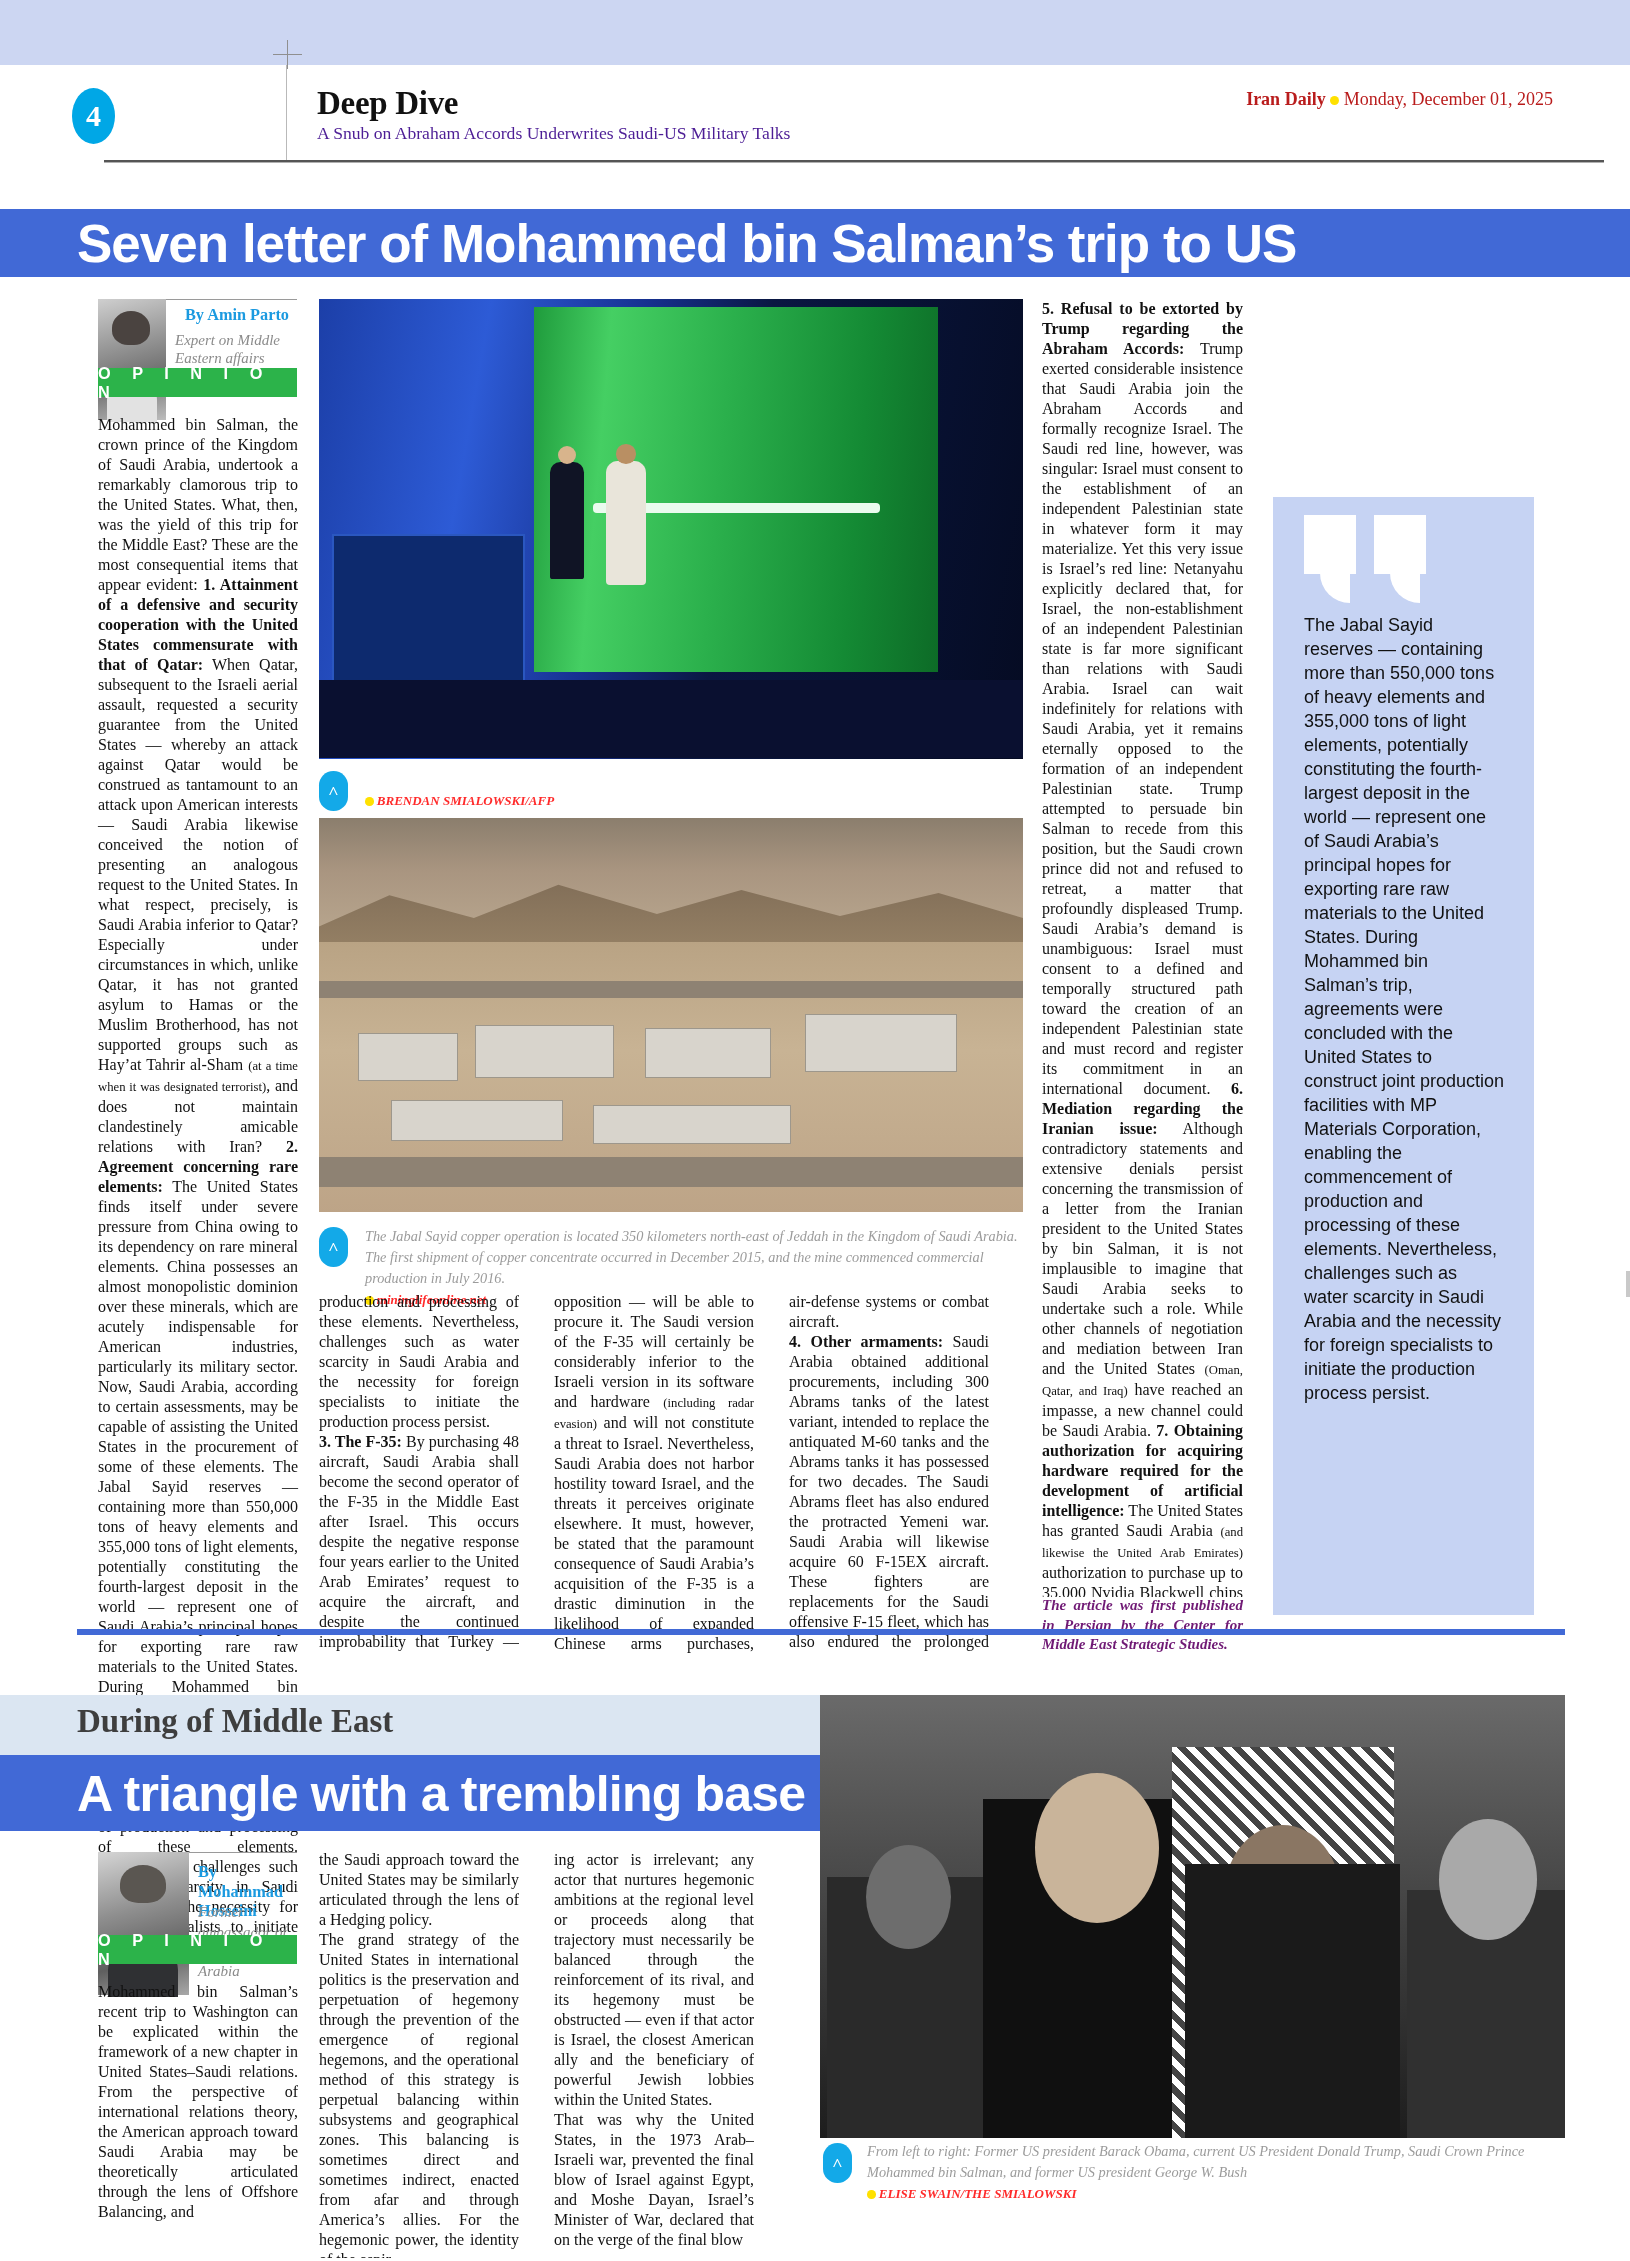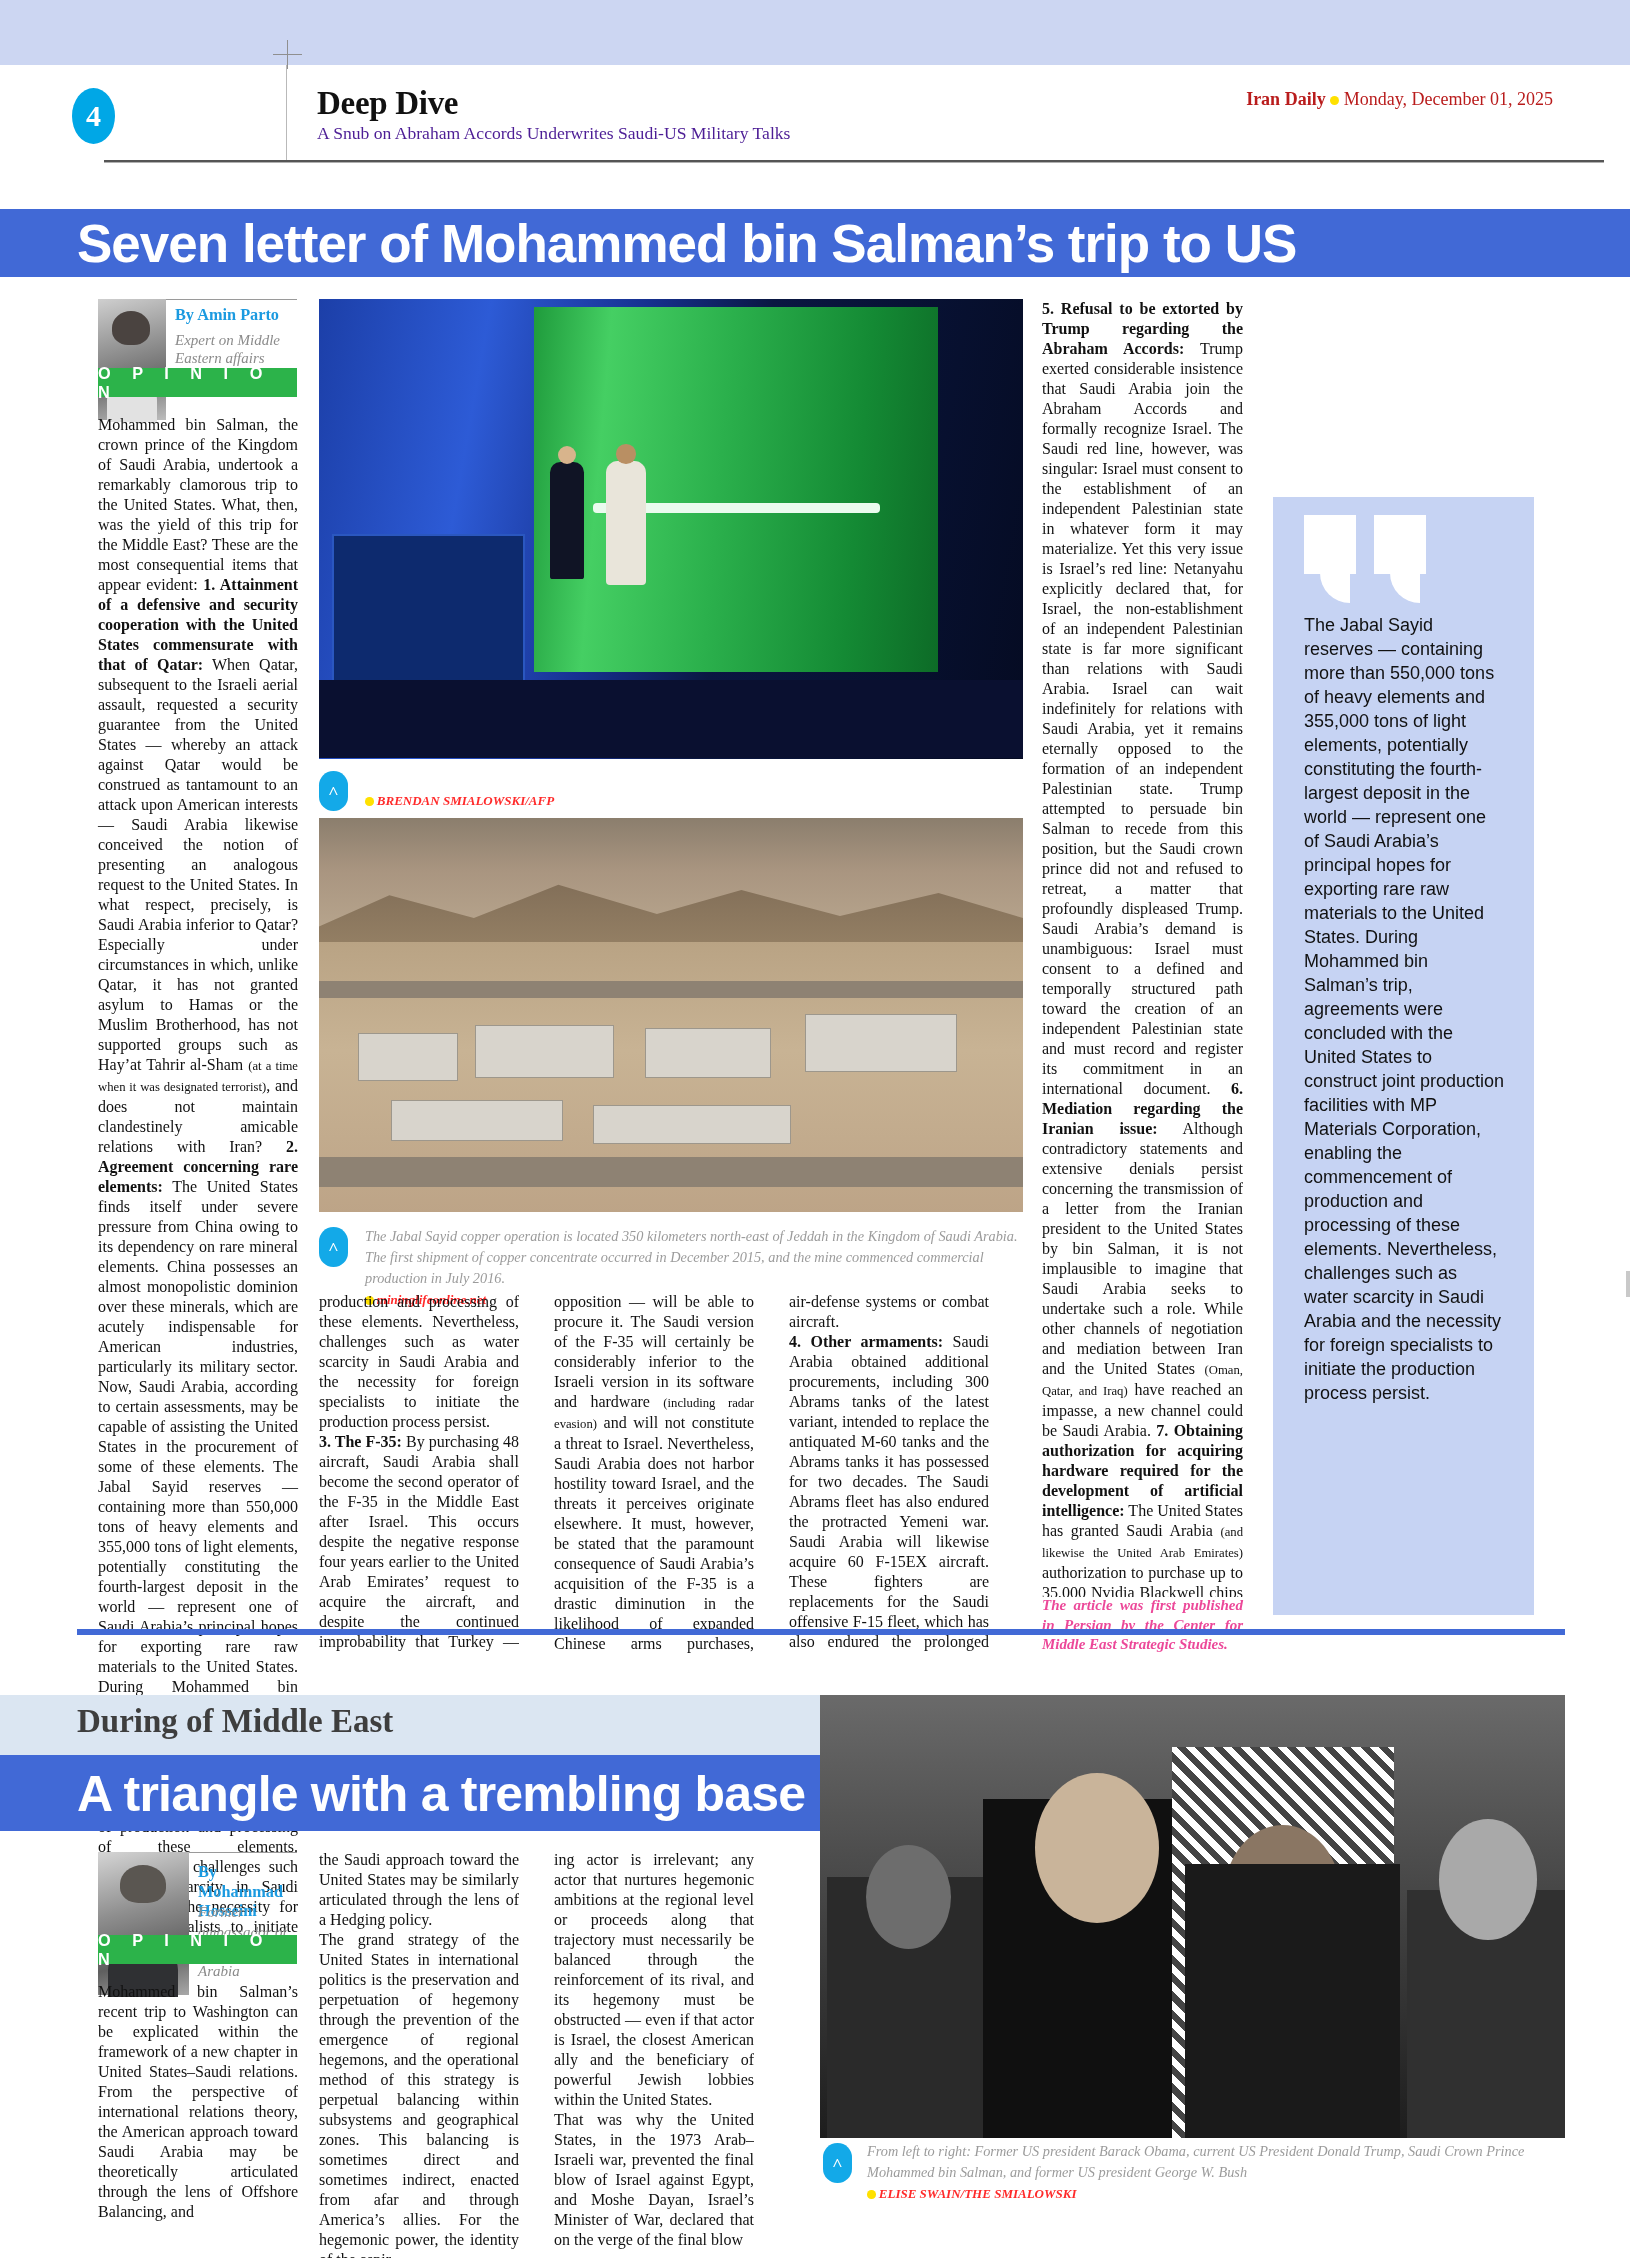--- a/index.html
+++ b/index.html
@@ -31,21 +31,21 @@
              font-size:53px;font-family:"Liberation Sans",sans-serif;letter-spacing:-1px;
              line-height:60px;white-space:nowrap;}
 
   
   .author-rule{position:absolute;left:98px;top:299px;width:199px;height:1.3px;background:#9a9a9a;}
   .author-photo{position:absolute;left:98px;top:299px;width:68px;height:121px;
       background:linear-gradient(165deg,#cfcfcf 0%,#9a9a9a 35%,#6e6e6e 65%,#bdbdbd 100%);}
   .author-photo:before{content:"";position:absolute;left:14.3px;top:11.7px;width:38px;height:34px;border-radius:50% 50% 42% 42%;background:#4a4340;}
   .author-photo:after{content:"";position:absolute;left:9px;top:77px;width:50px;height:46px;border-radius:23.5px 23.5px 0 0;background:#e2e2e2;}
   .author-name{position:absolute;left:175px;top:306px;width:124px;font-size:16.3px;font-weight:bold;
-               color:#1b9ae0;font-family:"Liberation Serif",serif;line-height:18px;}
+               color:#1b9ae0;font-family:"Liberation Serif",serif;line-height:18px;text-align:center;}
   .author-role{position:absolute;left:175px;top:331px;width:124px;font-size:15px;color:#8b8b8b;
                font-style:italic;font-family:"Liberation Serif",serif;line-height:18px;}
   .opinion{position:absolute;left:98px;top:368px;width:199px;height:29px;background:#2cb34a;color:#fff;
            font-size:16.3px;font-weight:bold;letter-spacing:8.5px;display:flex;align-items:center;
            justify-content:center;font-family:"Liberation Sans",sans-serif;}
 
   
   .photo1{position:absolute;left:319px;top:299px;width:704px;height:460px;overflow:hidden;background:#0b1b4a;}
   .p1-sky{position:absolute;left:0;top:0;width:704px;height:460px;
           background:linear-gradient(100deg,#1c3fa8 0%,#2d5bd6 22%,#16308f 42%,#0a1742 58%,#050b22 100%);}
@@ -77,21 +77,21 @@
            font-family:"Liberation Serif",serif;}
   .cap-credit{font-style:italic;font-weight:bold;color:#ff2a2a;font-size:13px;}
   .dot-yellow{display:inline-block;width:8.5px;height:8.5px;border-radius:50%;background:#ffe100;
               margin-right:3.3px;vertical-align:middle;}
 
   
   .col{position:absolute;font-size:16px;line-height:20px;text-align:justify;color:#111;
        font-family:"Liberation Serif",serif;-webkit-hyphens:auto;hyphens:auto;}
   .col b{font-weight:bold;}
   .col .sm{font-size:12.7px;}
-  .italnote{color:#ec4899;font-style:italic;font-weight:bold;}
+  .italnote{color:#701a75;font-style:italic;font-weight:bold;}
 
   
   .pq{position:absolute;left:1273px;top:497px;width:261px;height:1118px;background:#c6d3f3;}
   .pq-mark{position:absolute;left:1304px;top:515px;width:137px;height:85px;}
   .pq-mark i{position:absolute;top:0;width:52px;height:59px;background:#fff;}
   .pq-mark i:after{content:"";position:absolute;left:15.6px;top:57px;width:30px;height:31px;background:#fff;
       border-radius:0 0 0 30px;}
   .pq-mark i.a{left:0;} .pq-mark i.b{left:70px;}
   .pq-text{position:absolute;left:1304px;top:613px;width:202px;font-size:18px;line-height:24px;
            color:#111;font-family:"Liberation Sans",sans-serif;}

